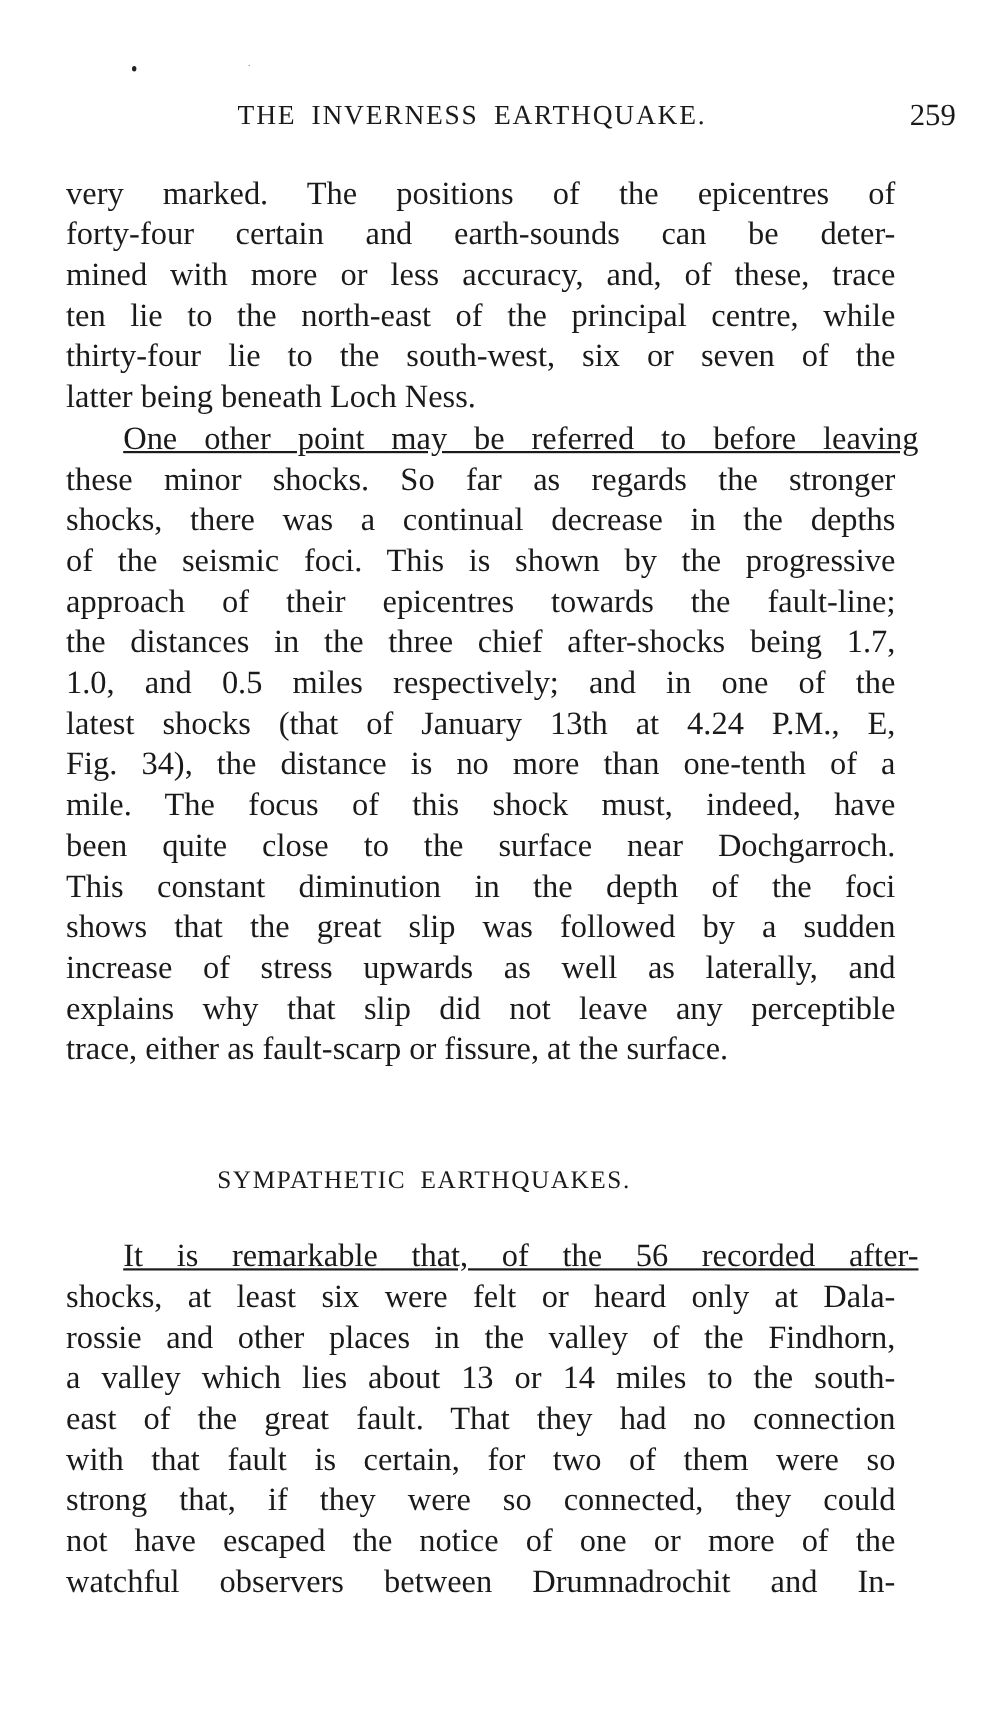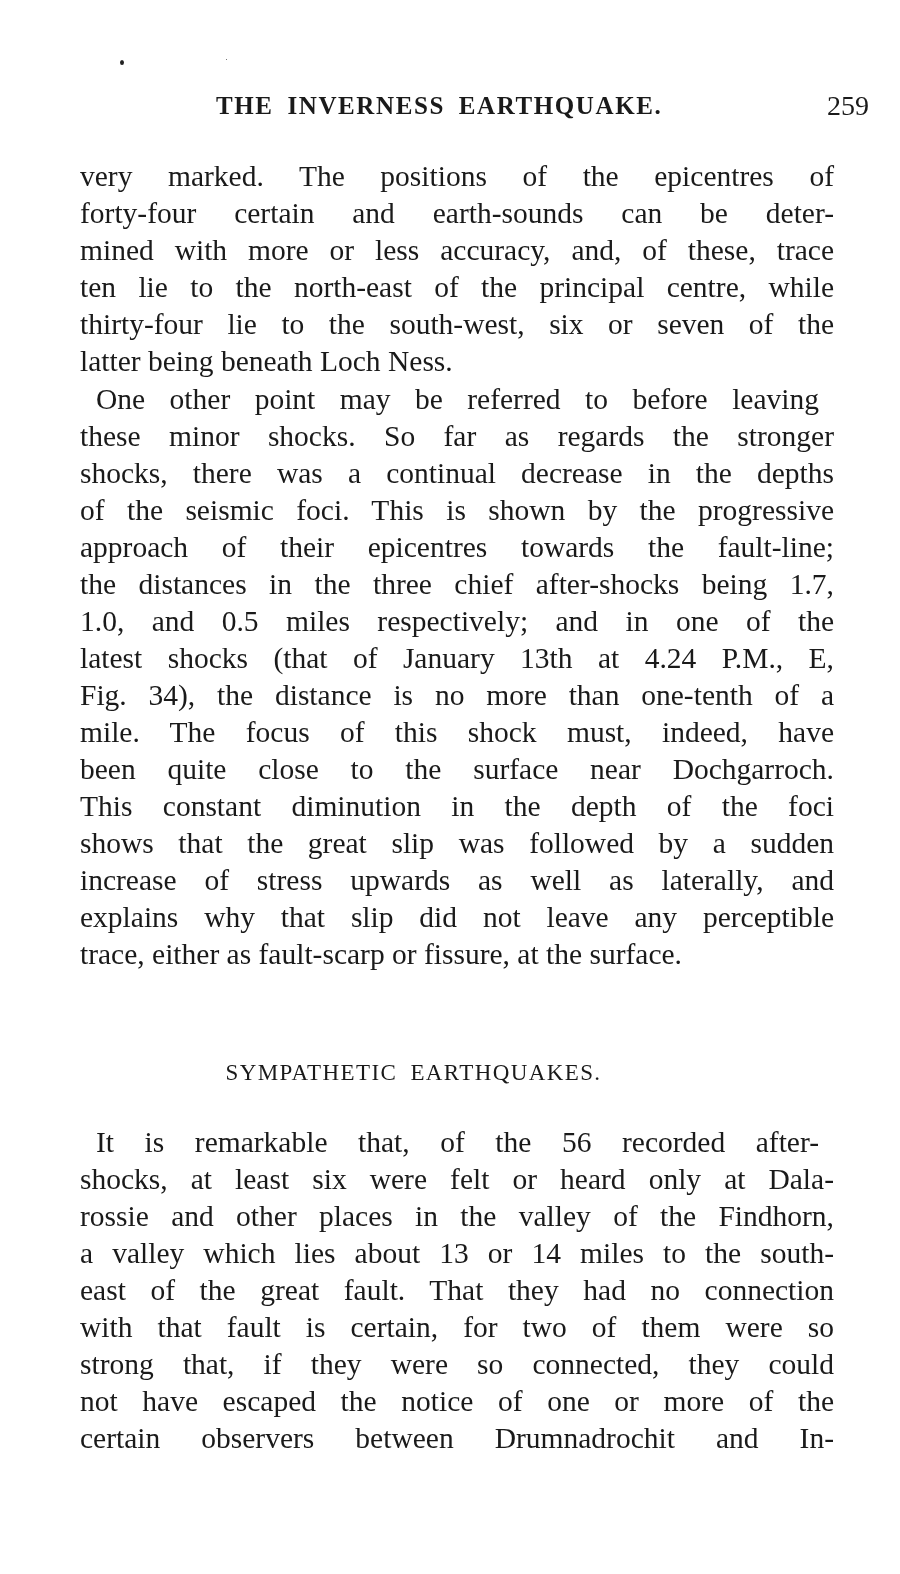--- a/index.html
+++ b/index.html
@@ -1,27 +1,27 @@
 <!DOCTYPE html>
 <html><head>
 <meta charset="utf-8">
 <style>
   html, body { margin: 0; padding: 0; background: #ffffff; }
   body { width: 900px; height: 1574px; position: relative; overflow: hidden;
          font-family: "Liberation Serif", "DejaVu Serif", serif; color: #1a1a1a; }
   .speck { position: absolute; left: 120px; top: 60px; width: 4px; height: 5px; background: #222; border-radius: 50%; }
   .speck2 { position: absolute; left: 226px; top: 59px; width: 1px; height: 1px; background: #777; }
-  .running-head { position: absolute; top: 92px; left: 216px; font-size: 25px; letter-spacing: 1.6px; word-spacing: 6px; font-weight: bold; }
+  .running-head { position: absolute; top: 92px; left: 216px; font-size: 25px; letter-spacing: 1.6px; word-spacing: 6px; }
   .page-num { position: absolute; top: 90px; left: 787px; font-size: 28px; margin-left: 40px; }
-  .line { position: absolute; left: 80px; width: 754px; font-size: 29.5px; line-height: 36px;
+  .line { position: absolute; left: 60px; width: 754px; font-size: 29.5px; line-height: 36px;
           white-space: nowrap; text-align: justify; text-align-last: justify; }
   .line.last { text-align-last: left; }
-  .line.indent { left: 96px; width: 723px; }
+  .line.indent { left: 112px; width: 723px; text-decoration: underline; }
   .section-head { position: absolute; top: 1060px; left: 0; width: 771px; text-align: center;
-                  font-size: 23px; letter-spacing: 1.4px; word-spacing: 6px; margin-left: 28px; }
+                  font-size: 23px; letter-spacing: 1.4px; word-spacing: 6px; }
 </style>
 </head>
 <body>
 
 <div>
   <span class="speck"></span>
   <span class="speck2"></span>
 
   <div class="running-head">THE INVERNESS EARTHQUAKE.</div>
   <div class="page-num">259</div>
@@ -58,15 +58,15 @@
 
   <div>
     <div class="line indent" style="top:1124px">It is remarkable that, of the 56 recorded after-</div>
     <div class="line" style="top:1161px">shocks, at least six were felt or heard only at Dala-</div>
     <div class="line" style="top:1198px">rossie and other places in the valley of the Findhorn,</div>
     <div class="line" style="top:1235px">a valley which lies about 13 or 14 miles to the south-</div>
     <div class="line" style="top:1272px">east of the great fault.  That they had no connection</div>
     <div class="line" style="top:1309px">with that fault is certain, for two of them were so</div>
     <div class="line" style="top:1346px">strong that, if they were so connected, they could</div>
     <div class="line" style="top:1383px">not have escaped the notice of one or more of the</div>
-    <div class="line" style="top:1420px">certain observers between Drumnadrochit and In-</div>
+    <div class="line" style="top:1420px">watchful observers between Drumnadrochit and In-</div>
   </div>
 </div>
 
 </body></html>

